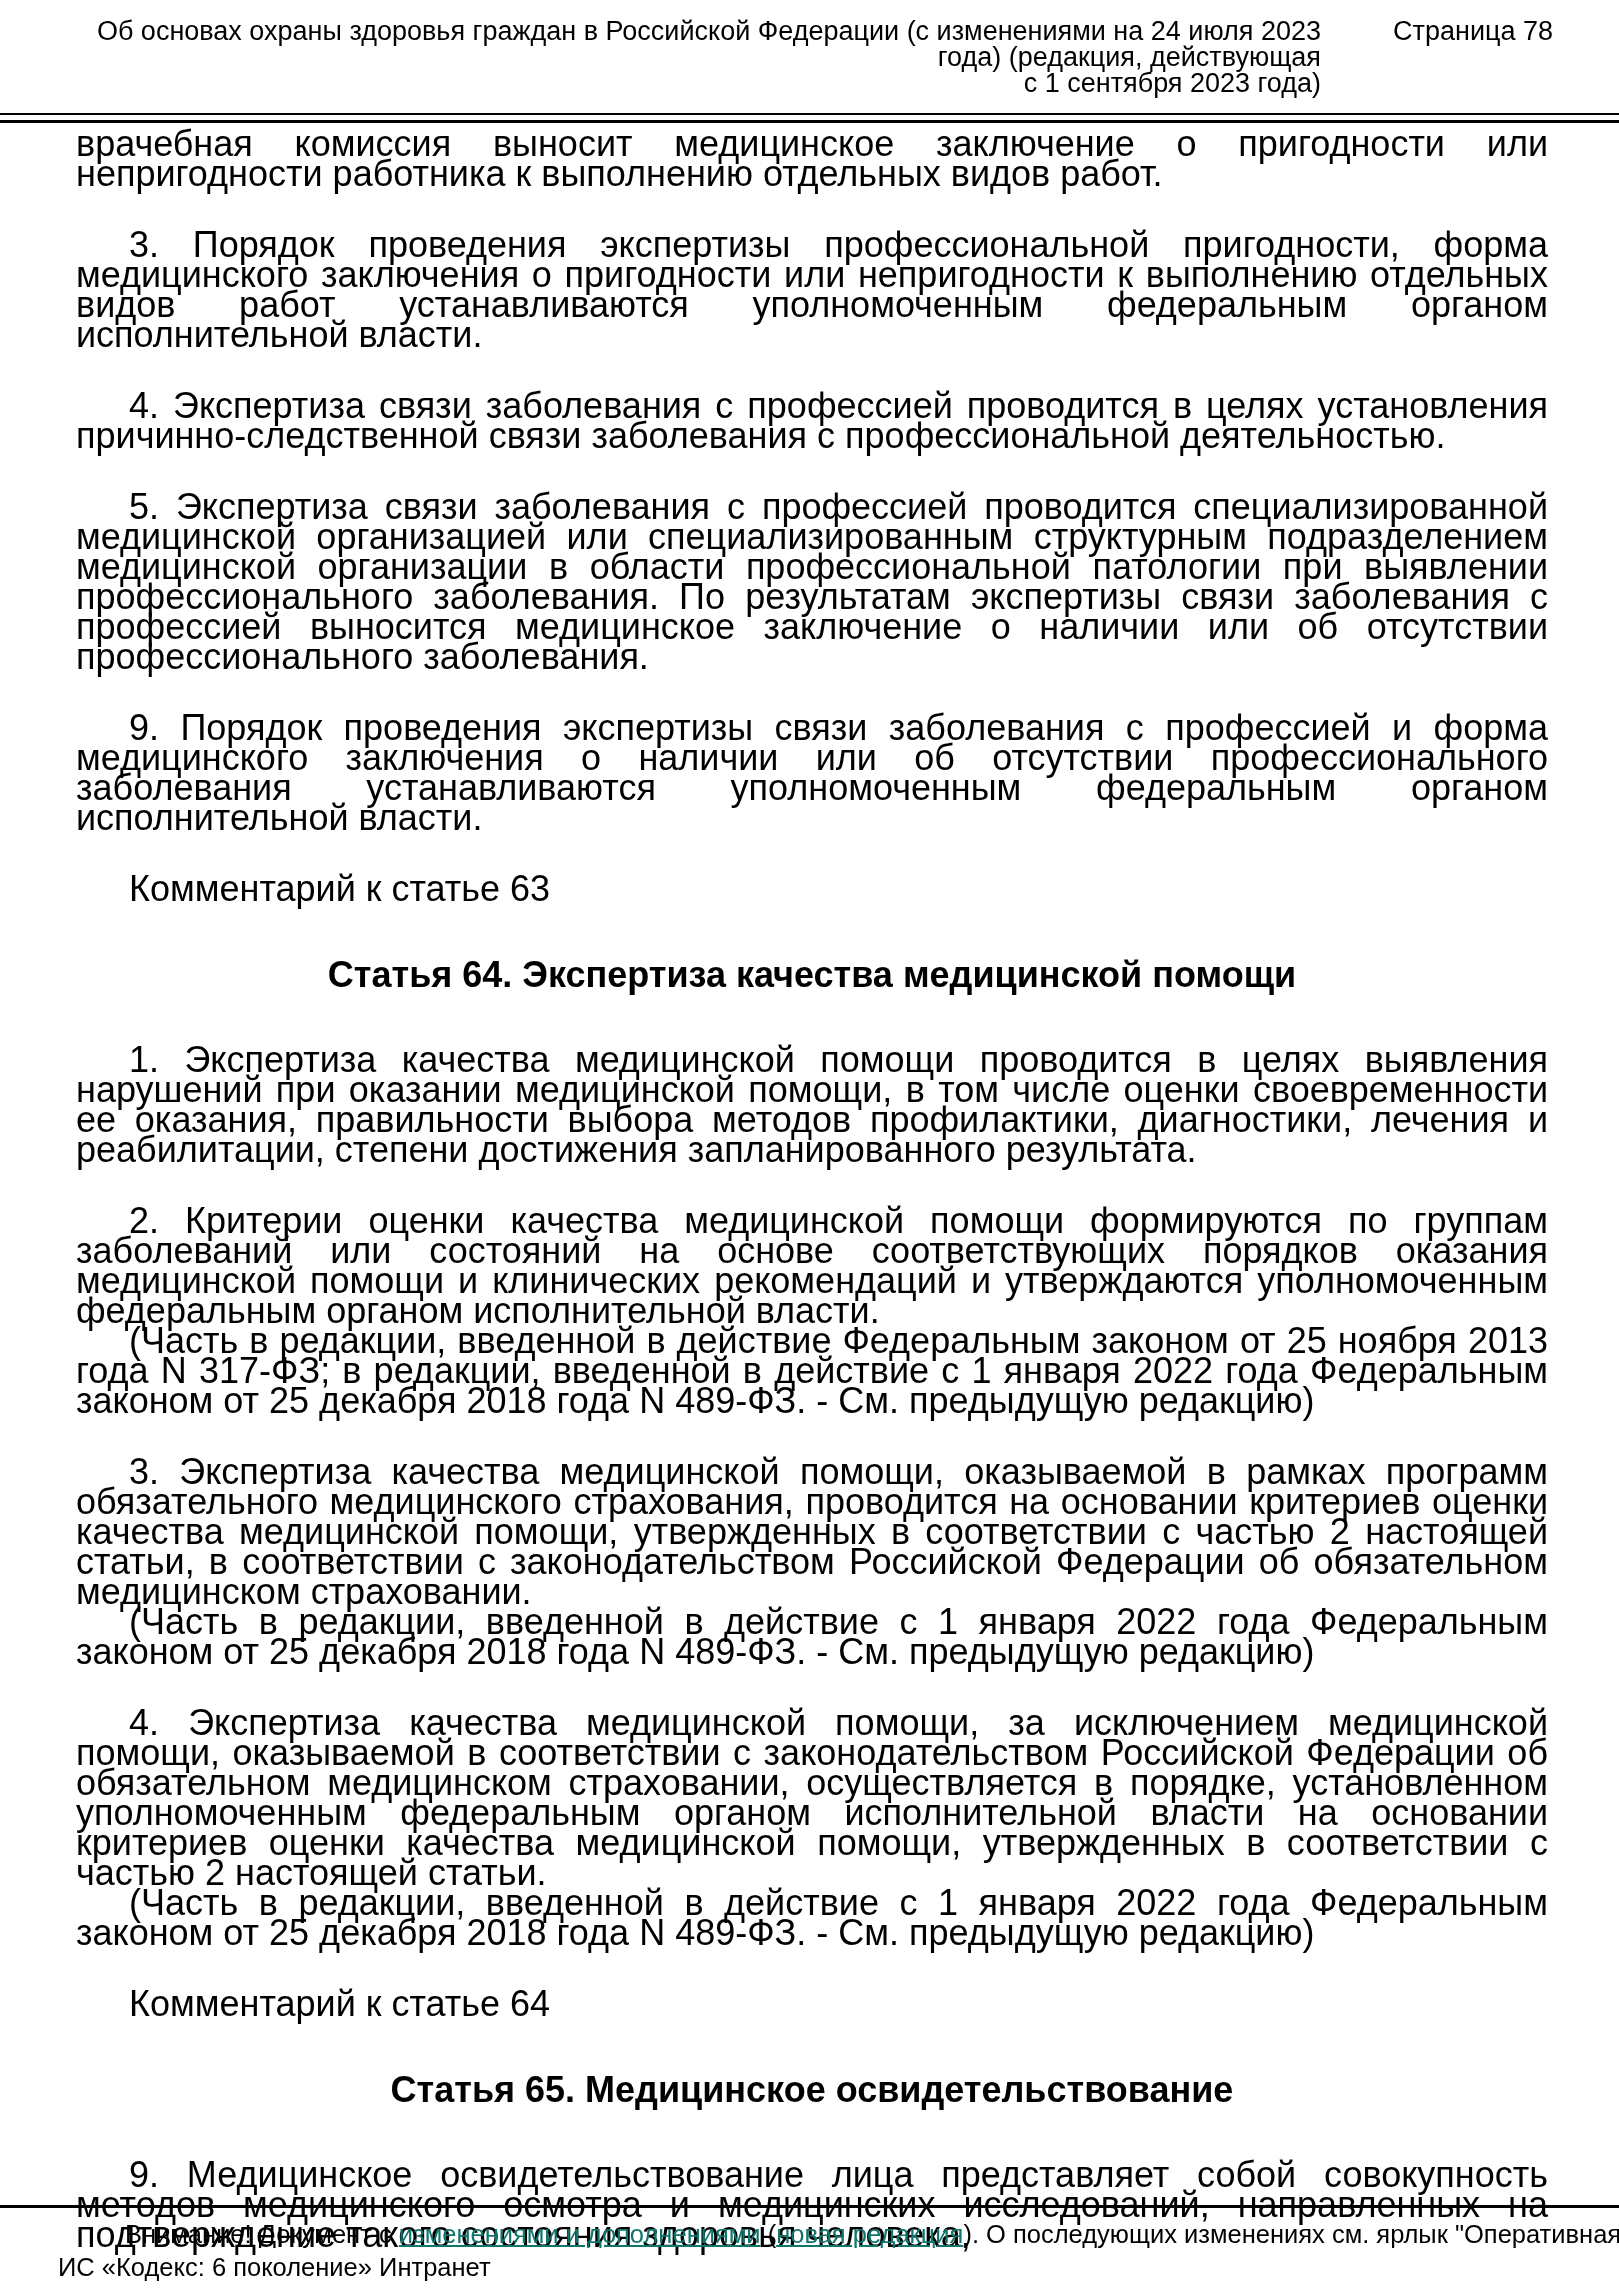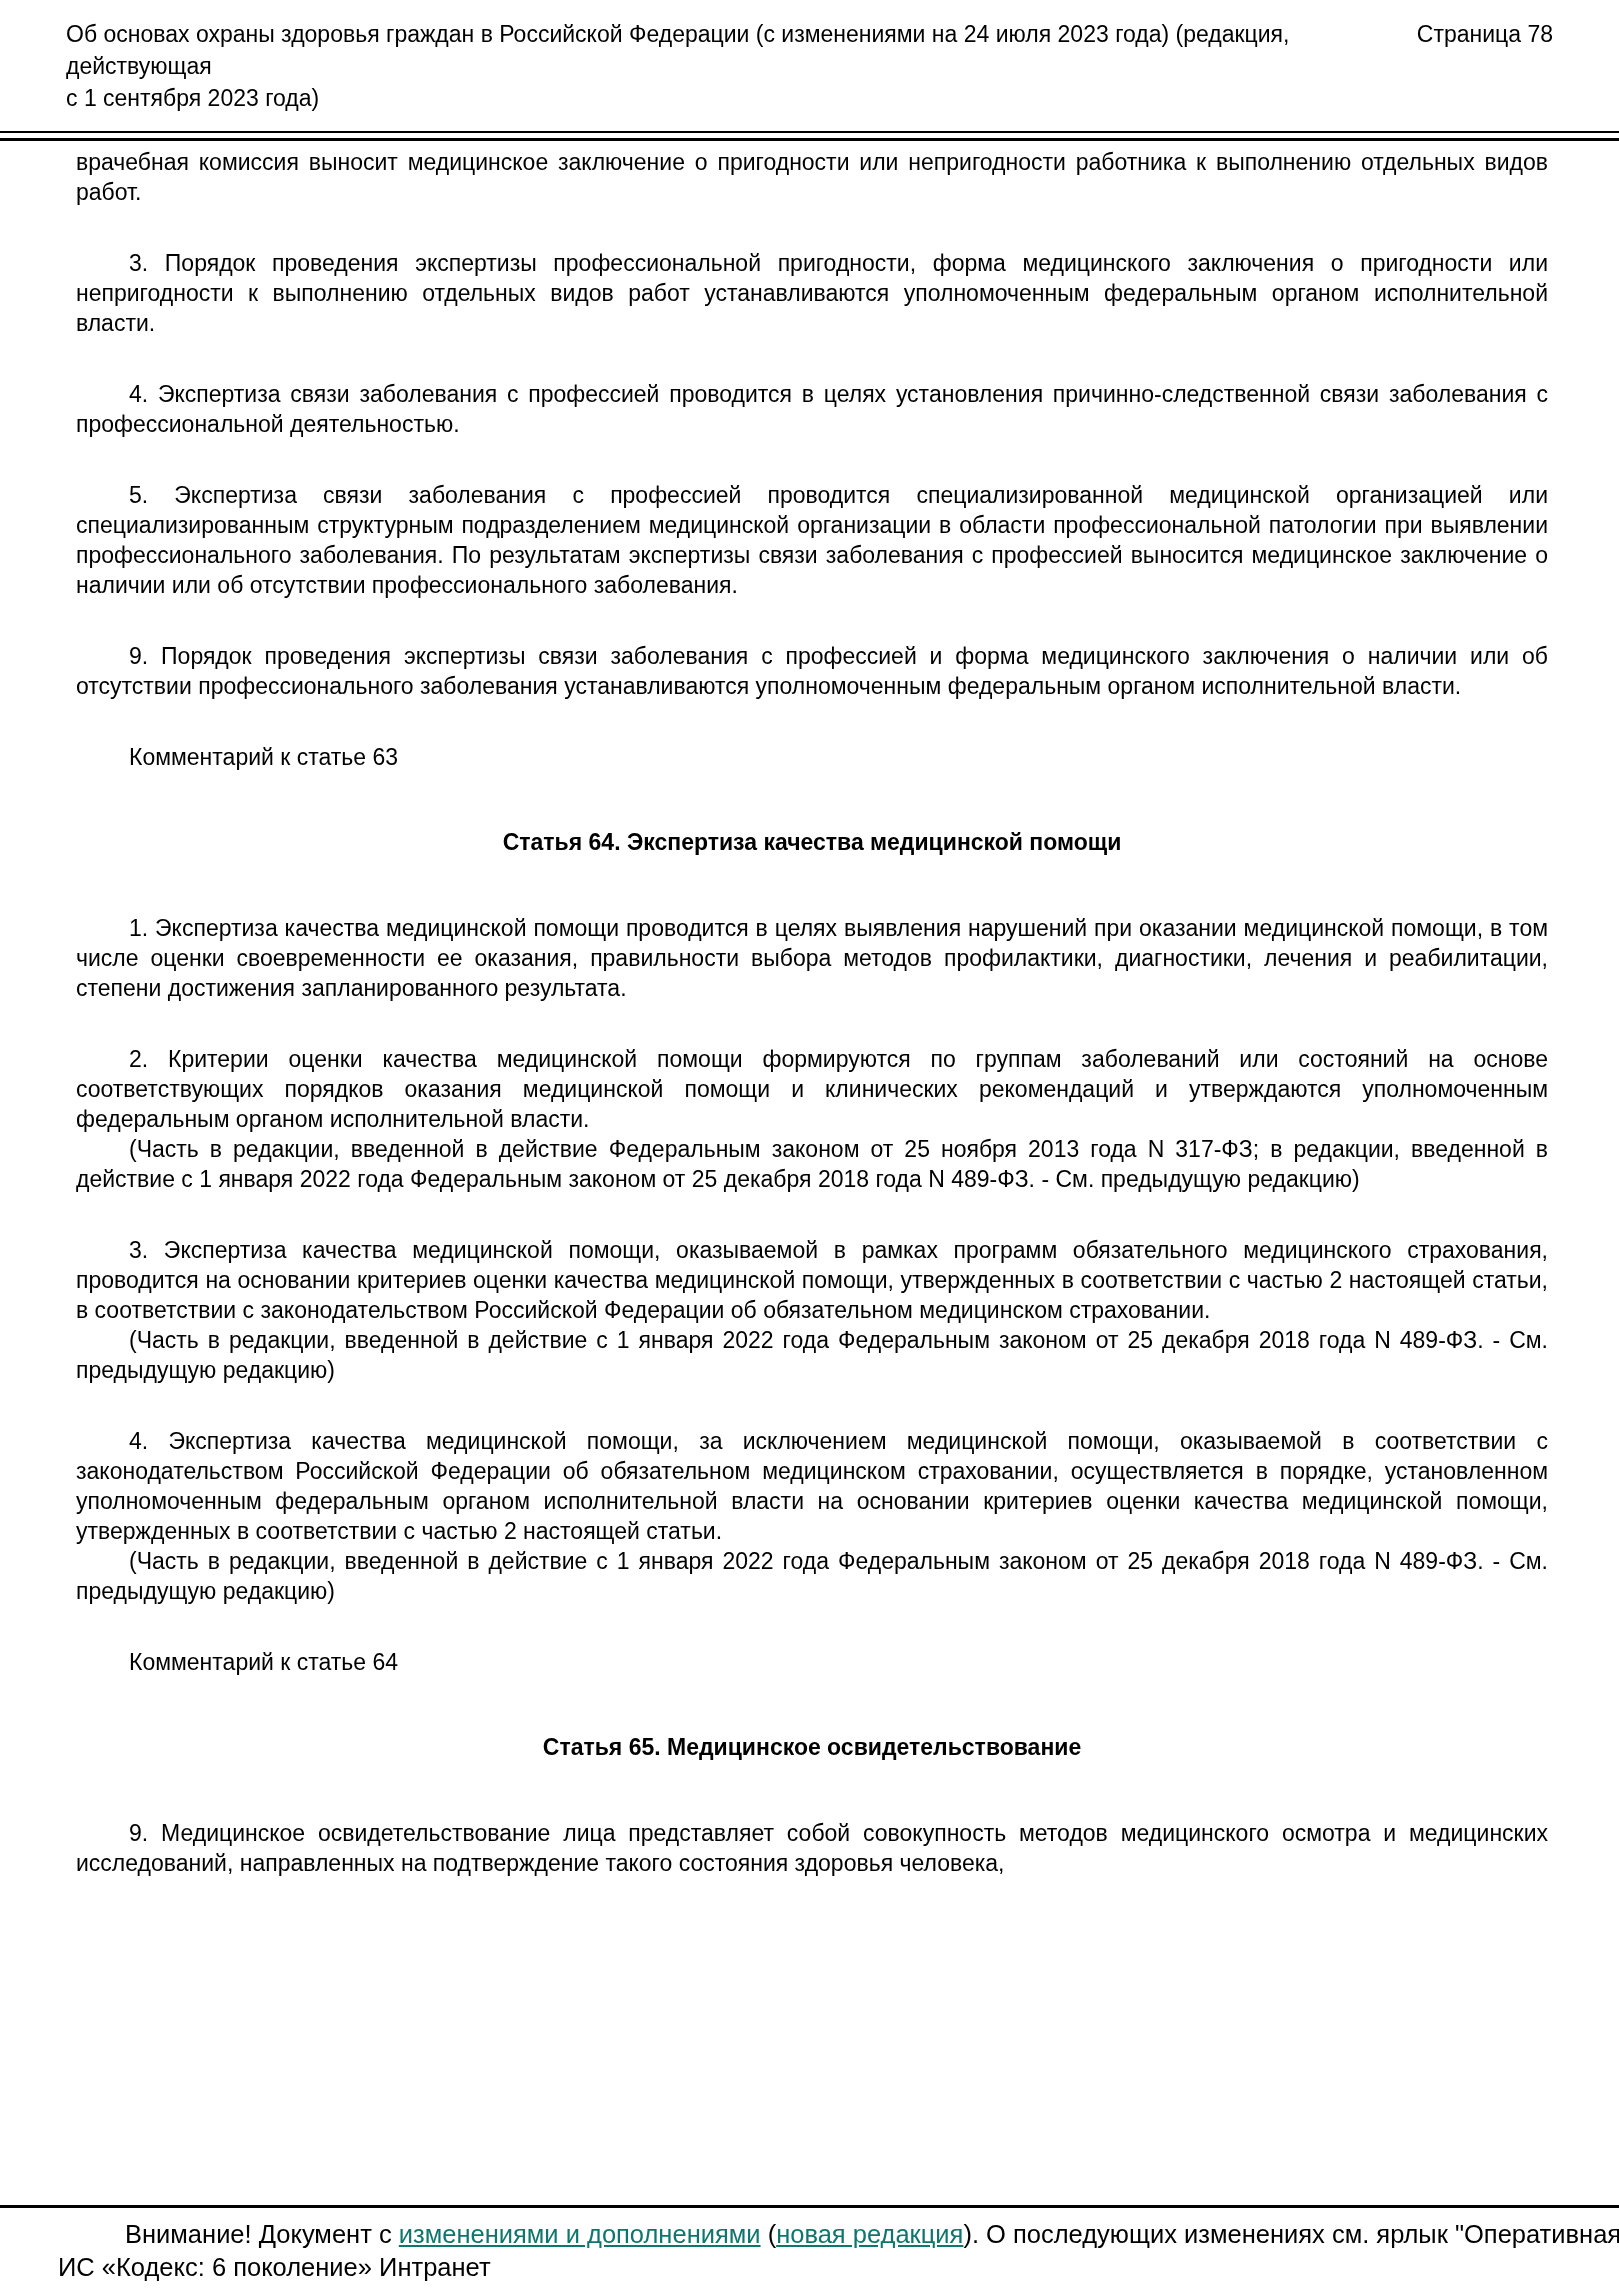--- a/index.html
+++ b/index.html
@@ -11,37 +11,38 @@
     color: #000000;
     font-family: "Liberation Sans", "DejaVu Sans", sans-serif;
     overflow: hidden;
     margin: 0 auto;
   }
   
   .header {
     display: flex;
     align-items: flex-start;
     padding: 17.6px 66px 0 66px;
-    font-size: 23px;
-    line-height: 32px;
+    font-size: 27px;
+    line-height: 26px;
+    text-align: right;
   }
   .header-left { width: 1255px; }
   .title { white-space: pre-line; font-weight: normal; }
   .subtitle { font-style: italic; }
   .pagenum { margin-left: auto; white-space: nowrap; }
   .rule-double {
     margin-top: 17.6px;
     height: 4.9px;
     border-top: 2px solid #000;
     border-bottom: 3.9px solid #000;
   }
   
   .doc-body {
     padding: 5.9px 71px 0 76px;
-    font-size: 23px;
+    font-size: 36px;
     line-height: 30px;
   }
   .block { margin: 0; }
   .block.paragraph {
     text-align: justify;
     text-indent: 53px;
     margin-top: 41px;
   }
   .block.continuation {
     text-align: justify;

